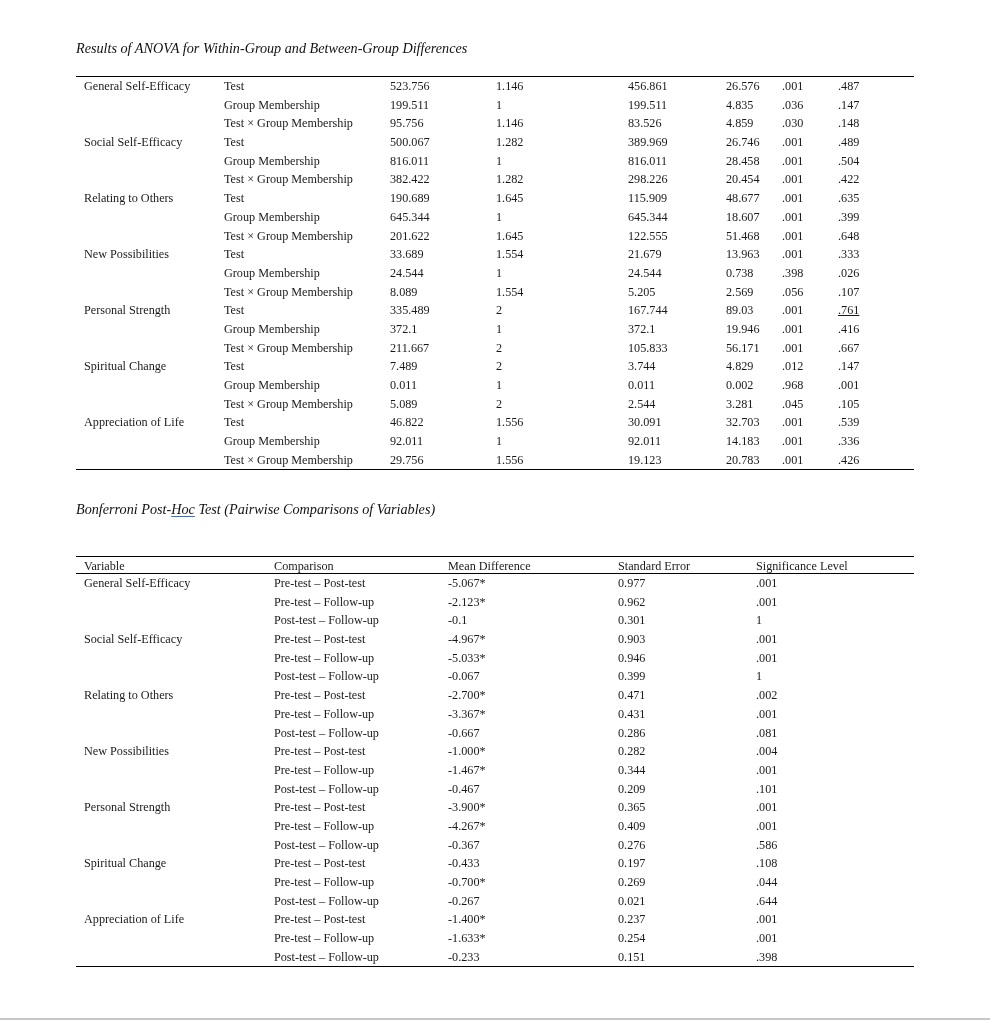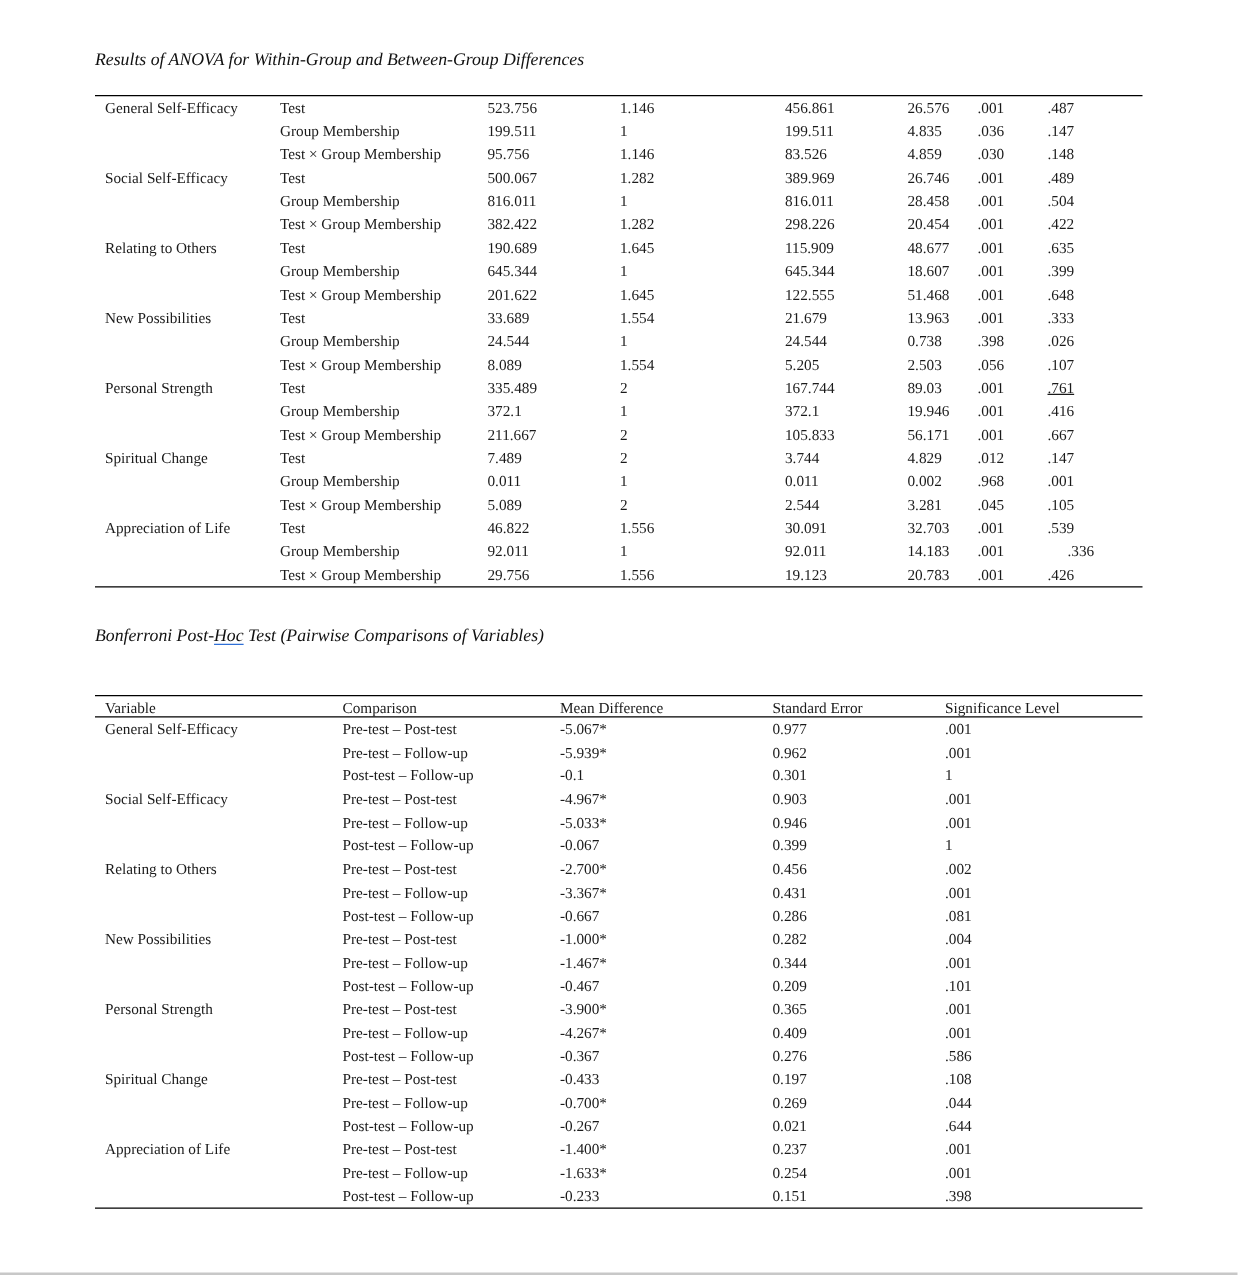--- a/index.html
+++ b/index.html
@@ -177,21 +177,21 @@
         <div class="cell" style="left: 650px;">0.738</div>
         <div class="cell" style="left: 706px;">.398</div>
         <div class="cell" style="left: 762px;">.026</div>
       </div>
       <div class="row">
         <div class="cell" style="left: 8px;"></div>
         <div class="cell" style="left: 148px;">Test × Group Membership</div>
         <div class="cell" style="left: 314px;">8.089</div>
         <div class="cell" style="left: 420px;">1.554</div>
         <div class="cell" style="left: 552px;">5.205</div>
-        <div class="cell" style="left: 650px;">2.503</div>
+        <div class="cell" style="left: 650px;">2.569</div>
         <div class="cell" style="left: 706px;">.056</div>
         <div class="cell" style="left: 762px;">.107</div>
       </div>
       <div class="row">
         <div class="cell" style="left: 8px;">Personal Strength</div>
         <div class="cell" style="left: 148px;">Test</div>
         <div class="cell" style="left: 314px;">335.489</div>
         <div class="cell" style="left: 420px;">2</div>
         <div class="cell" style="left: 552px;">167.744</div>
         <div class="cell" style="left: 650px;">89.03</div>
@@ -259,21 +259,21 @@
         <div class="cell" style="left: 762px;">.539</div>
       </div>
       <div class="row">
         <div class="cell" style="left: 8px;"></div>
         <div class="cell" style="left: 148px;">Group Membership</div>
         <div class="cell" style="left: 314px;">92.011</div>
         <div class="cell" style="left: 420px;">1</div>
         <div class="cell" style="left: 552px;">92.011</div>
         <div class="cell" style="left: 650px;">14.183</div>
         <div class="cell" style="left: 706px;">.001</div>
-        <div class="cell" style="left: 762px; margin-left: 16px;">.336</div>
+        <div class="cell" style="left: 762px;">.336</div>
       </div>
       <div class="row">
         <div class="cell" style="left: 8px;"></div>
         <div class="cell" style="left: 148px;">Test × Group Membership</div>
         <div class="cell" style="left: 314px;">29.756</div>
         <div class="cell" style="left: 420px;">1.556</div>
         <div class="cell" style="left: 552px;">19.123</div>
         <div class="cell" style="left: 650px;">20.783</div>
         <div class="cell" style="left: 706px;">.001</div>
         <div class="cell" style="left: 762px;">.426</div>
@@ -297,21 +297,21 @@
       <div class="row">
         <div class="cell" style="left: 8px;">General Self-Efficacy</div>
         <div class="cell" style="left: 198px;">Pre-test – Post-test</div>
         <div class="cell" style="left: 372px;">-5.067*</div>
         <div class="cell" style="left: 542px;">0.977</div>
         <div class="cell" style="left: 680px;">.001</div>
       </div>
       <div class="row">
         <div class="cell" style="left: 8px;"></div>
         <div class="cell" style="left: 198px;">Pre-test – Follow-up</div>
-        <div class="cell" style="left: 372px;">-5.939*</div>
+        <div class="cell" style="left: 372px;">-2.123*</div>
         <div class="cell" style="left: 542px;">0.962</div>
         <div class="cell" style="left: 680px;">.001</div>
       </div>
       <div class="row">
         <div class="cell" style="left: 8px;"></div>
         <div class="cell" style="left: 198px;">Post-test – Follow-up</div>
         <div class="cell" style="left: 372px;">-0.1</div>
         <div class="cell" style="left: 542px;">0.301</div>
         <div class="cell" style="left: 680px;">1</div>
       </div>
@@ -333,21 +333,21 @@
         <div class="cell" style="left: 8px;"></div>
         <div class="cell" style="left: 198px;">Post-test – Follow-up</div>
         <div class="cell" style="left: 372px;">-0.067</div>
         <div class="cell" style="left: 542px;">0.399</div>
         <div class="cell" style="left: 680px;">1</div>
       </div>
       <div class="row">
         <div class="cell" style="left: 8px;">Relating to Others</div>
         <div class="cell" style="left: 198px;">Pre-test – Post-test</div>
         <div class="cell" style="left: 372px;">-2.700*</div>
-        <div class="cell" style="left: 542px;">0.456</div>
+        <div class="cell" style="left: 542px;">0.471</div>
         <div class="cell" style="left: 680px;">.002</div>
       </div>
       <div class="row">
         <div class="cell" style="left: 8px;"></div>
         <div class="cell" style="left: 198px;">Pre-test – Follow-up</div>
         <div class="cell" style="left: 372px;">-3.367*</div>
         <div class="cell" style="left: 542px; text-align: right;">0.431</div>
         <div class="cell" style="left: 680px;">.001</div>
       </div>
       <div class="row">

